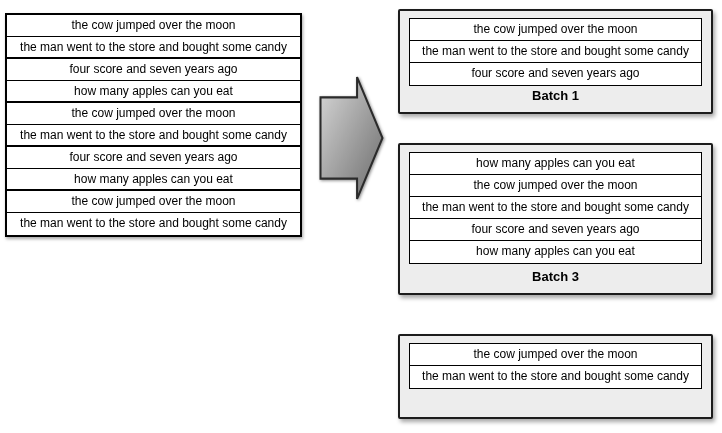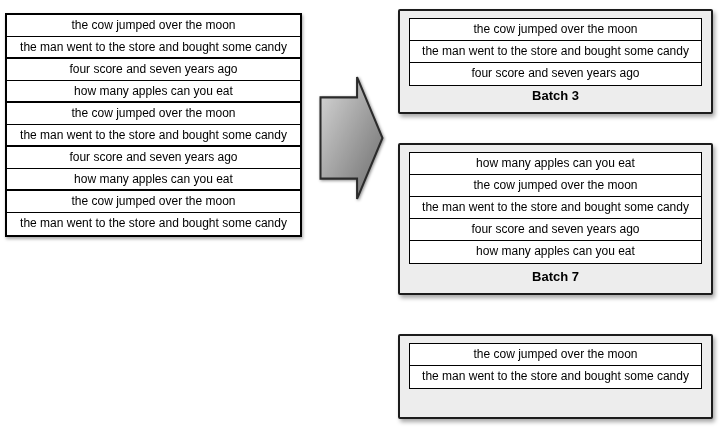--- a/index.html
+++ b/index.html
@@ -123,32 +123,32 @@
     </defs>
     <polygon points="2,23 38,23 38,3 63,63 38,123 38,103 2,103" fill="url(#arrowGrad)" stroke-width="2" stroke-linejoin="miter" stroke="#2b2b2b"></polygon>
   </svg>
 
   <div class="batch batch-1">
     <div class="batch-table">
       <div class="batch-row">the cow jumped over the moon</div>
       <div class="batch-row">the man went to the store and bought some candy</div>
       <div class="batch-row">four score and seven years ago</div>
     </div>
-    <div class="batch-label">Batch 3</div>
+    <div class="batch-label">Batch 1</div>
   </div>
 
   <div class="batch batch-2">
     <div class="batch-table">
       <div class="batch-row">how many apples can you eat</div>
       <div class="batch-row">the cow jumped over the moon</div>
       <div class="batch-row">the man went to the store and bought some candy</div>
       <div class="batch-row">four score and seven years ago</div>
       <div class="batch-row">how many apples can you eat</div>
     </div>
-    <div class="batch-label">Batch 7</div>
+    <div class="batch-label">Batch 3</div>
   </div>
 
   <div class="batch batch-3">
     <div class="batch-table">
       <div class="batch-row">the cow jumped over the moon</div>
       <div class="batch-row">the man went to the store and bought some candy</div>
     </div>
   </div>
 
 </div>

